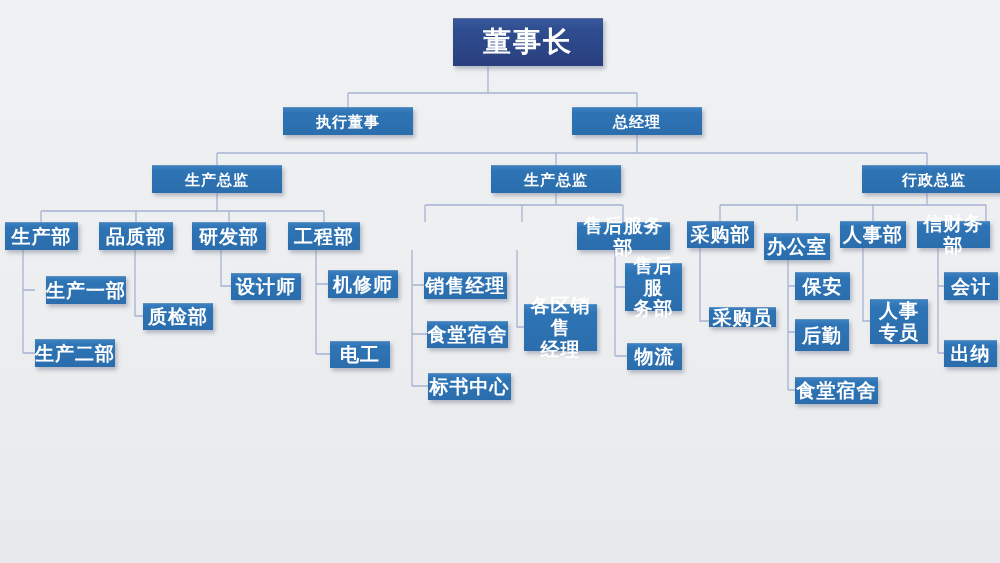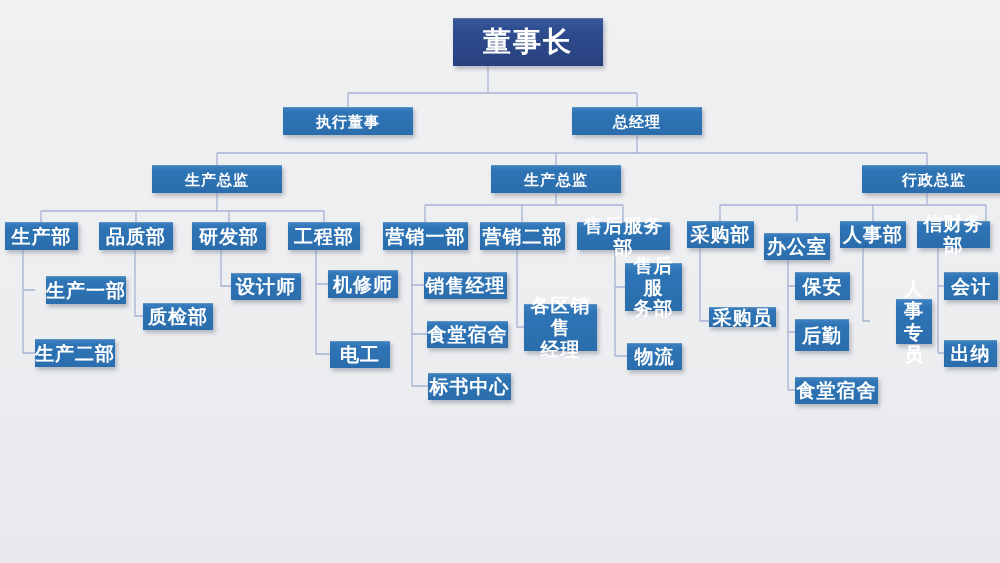--- a/index.html
+++ b/index.html
@@ -68,22 +68,20 @@
   <div class="node lvl23" style="left:283px;top:107px;width:130px;height:28px">执行董事</div>
 
   <div class="node lvl23" style="left:152px;top:165px;width:130px;height:28px">生产总监</div>
   <div class="node lvl23" style="left:491px;top:165px;width:130px;height:28px">生产总监</div>
   <div class="node lvl23" style="left:862px;top:165px;width:144px;height:28px">行政总监</div>
 
   <div class="node" style="left:5px;top:222px;width:73px;height:28px">生产部</div>
   <div class="node" style="left:99px;top:222px;width:74px;height:28px">品质部</div>
   <div class="node" style="left:192px;top:222px;width:74px;height:28px">研发部</div>
   <div class="node" style="left:288px;top:222px;width:72px;height:28px">工程部</div>
-  <div class="node" style="left:383px;top:222px;width:85px;height:28px">营销一部</div>
-  <div class="node" style="left:480px;top:222px;width:85px;height:28px">营销二部</div>
   <div class="node" style="left:577px;top:222px;width:93px;height:28px">售后服务部</div>
   <div class="node" style="left:687px;top:221px;width:67px;height:27px">采购部</div>
   <div class="node" style="left:764px;top:233px;width:66px;height:27px">办公室</div>
   <div class="node" style="left:840px;top:221px;width:66px;height:27px">人事部</div>
   <div class="node" style="left:917px;top:221px;width:73px;height:27px">信财务部</div>
 
   <div class="node" style="left:46px;top:276px;width:80px;height:28px">生产一部</div>
   <div class="node" style="left:35px;top:339px;width:80px;height:28px">生产二部</div>
   <div class="node" style="left:143px;top:303px;width:70px;height:27px">质检部</div>
   <div class="node" style="left:231px;top:273px;width:70px;height:27px">设计师</div>
@@ -94,18 +92,18 @@
   <div class="node" style="left:428px;top:373px;width:83px;height:27px">标书中心</div>
   <div class="node" style="left:524px;top:304px;width:73px;height:47px">各区销售
 经理</div>
   <div class="node" style="left:625px;top:263px;width:57px;height:48px">售后服
 务部</div>
   <div class="node" style="left:627px;top:343px;width:55px;height:27px">物流</div>
   <div class="node" style="left:709px;top:307px;width:67px;height:20px">采购员</div>
   <div class="node" style="left:795px;top:272px;width:55px;height:28px">保安</div>
   <div class="node" style="left:795px;top:319px;width:54px;height:32px">后勤</div>
   <div class="node" style="left:795px;top:377px;width:83px;height:27px">食堂宿舍</div>
-  <div class="node" style="left:896px;top:299px;width:36px;height:45px">人事
+  <div class="node" style="left:870px;top:299px;width:58px;height:45px">人事
 专员</div>
   <div class="node" style="left:944px;top:272px;width:54px;height:28px">会计</div>
   <div class="node" style="left:944px;top:340px;width:53px;height:27px">出纳</div>
 
 </div>
 
 </body></html>

